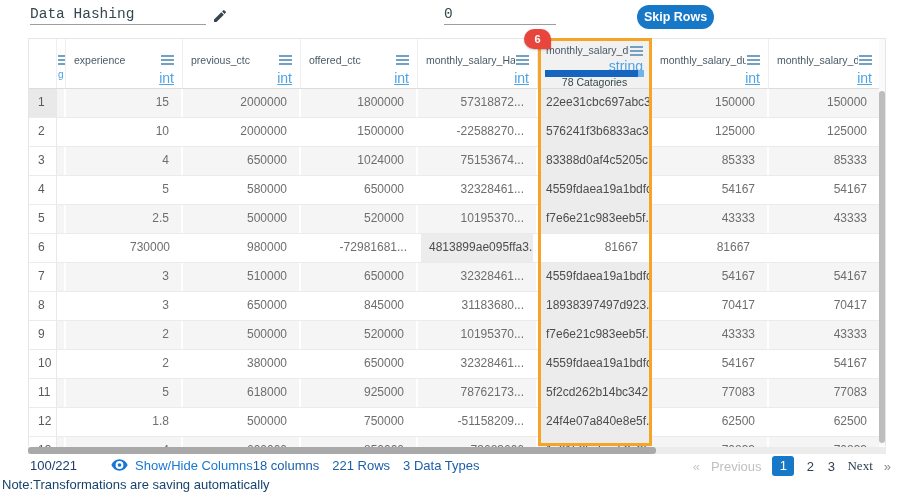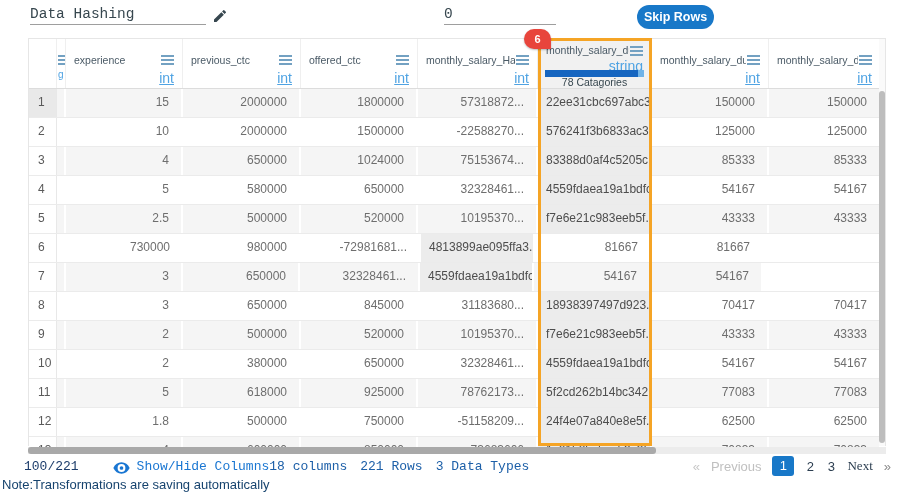--- a/index.html
+++ b/index.html
@@ -65,21 +65,21 @@
          border-radius:10px 10px 0 10px;font-size:11px;font-weight:bold;display:flex;align-items:center;
          justify-content:center;z-index:5;box-shadow:0 1px 2px rgba(0,0,0,.25);}
 
   
   .vscroll{position:absolute;right:0;top:0;width:6px;height:407px;background:#fafafa;}
   .vthumb{position:absolute;left:0;top:52px;width:6px;height:352px;background:#bdbdbd;border-radius:3px;}
   .hscroll{position:absolute;left:28px;top:447px;width:858px;height:7px;background:#ececec;}
   .hthumb{position:absolute;left:0;top:0;width:628px;height:7px;background:#a9a9a9;border-radius:3px;}
 
   
-  .footer{position:absolute;left:24px;top:456px;display:flex;align-items:flex-end;font-size:13px;height:18px;font-family:Liberation Mono, monospace;}
+  .footer{position:absolute;left:30px;top:456px;display:flex;align-items:center;font-size:13px;height:18px;}
   .progress{color:#1d3d6b;margin-right:34px;}
   .eye{margin-right:7px;display:inline-flex;align-items:center;cursor:pointer;}
   .shlink{color:#1976d2;cursor:pointer;}
   .count{color:#1c5fa8;margin-right:13px;}
   .pagination{position:absolute;right:9px;top:456px;display:flex;align-items:center;gap:11px;
               font-size:13px;height:20px;}
   .pg-arr{color:#c7c7c7;cursor:pointer;}
   .pg-prev{color:#c0c0c0;cursor:pointer;}
   .pg-page{color:#2c3e50;cursor:pointer;min-width:10px;text-align:center;}
   .pg-active{background:#1878c8;color:#fff;width:22px;height:20px;line-height:20px;border-radius:3px;}
@@ -209,20 +209,21 @@
           <div class="cell c-off num">980000</div>
           <div class="cell c-ha num">-72981681...</div>
           <div class="cell c-hl str">4813899ae095ffa3...</div>
           <div class="cell c-d2 num">81667</div>
           <div class="cell c-d3 num">81667</div>
         </div>
         <div class="trow odd">
           <div class="cell c-num">7</div>
           <div class="cell c-sliver"></div>
           <div class="cell c-exp num">3</div>
+          <div class="cell c-prev num">510000</div>
           <div class="cell c-off num">650000</div>
           <div class="cell c-ha num">32328461...</div>
           <div class="cell c-hl str">4559fdaea19a1bdfc...</div>
           <div class="cell c-d2 num">54167</div>
           <div class="cell c-d3 num">54167</div>
         </div>
         <div class="trow">
           <div class="cell c-num">8</div>
           <div class="cell c-sliver"></div>
           <div class="cell c-exp num">3</div>

